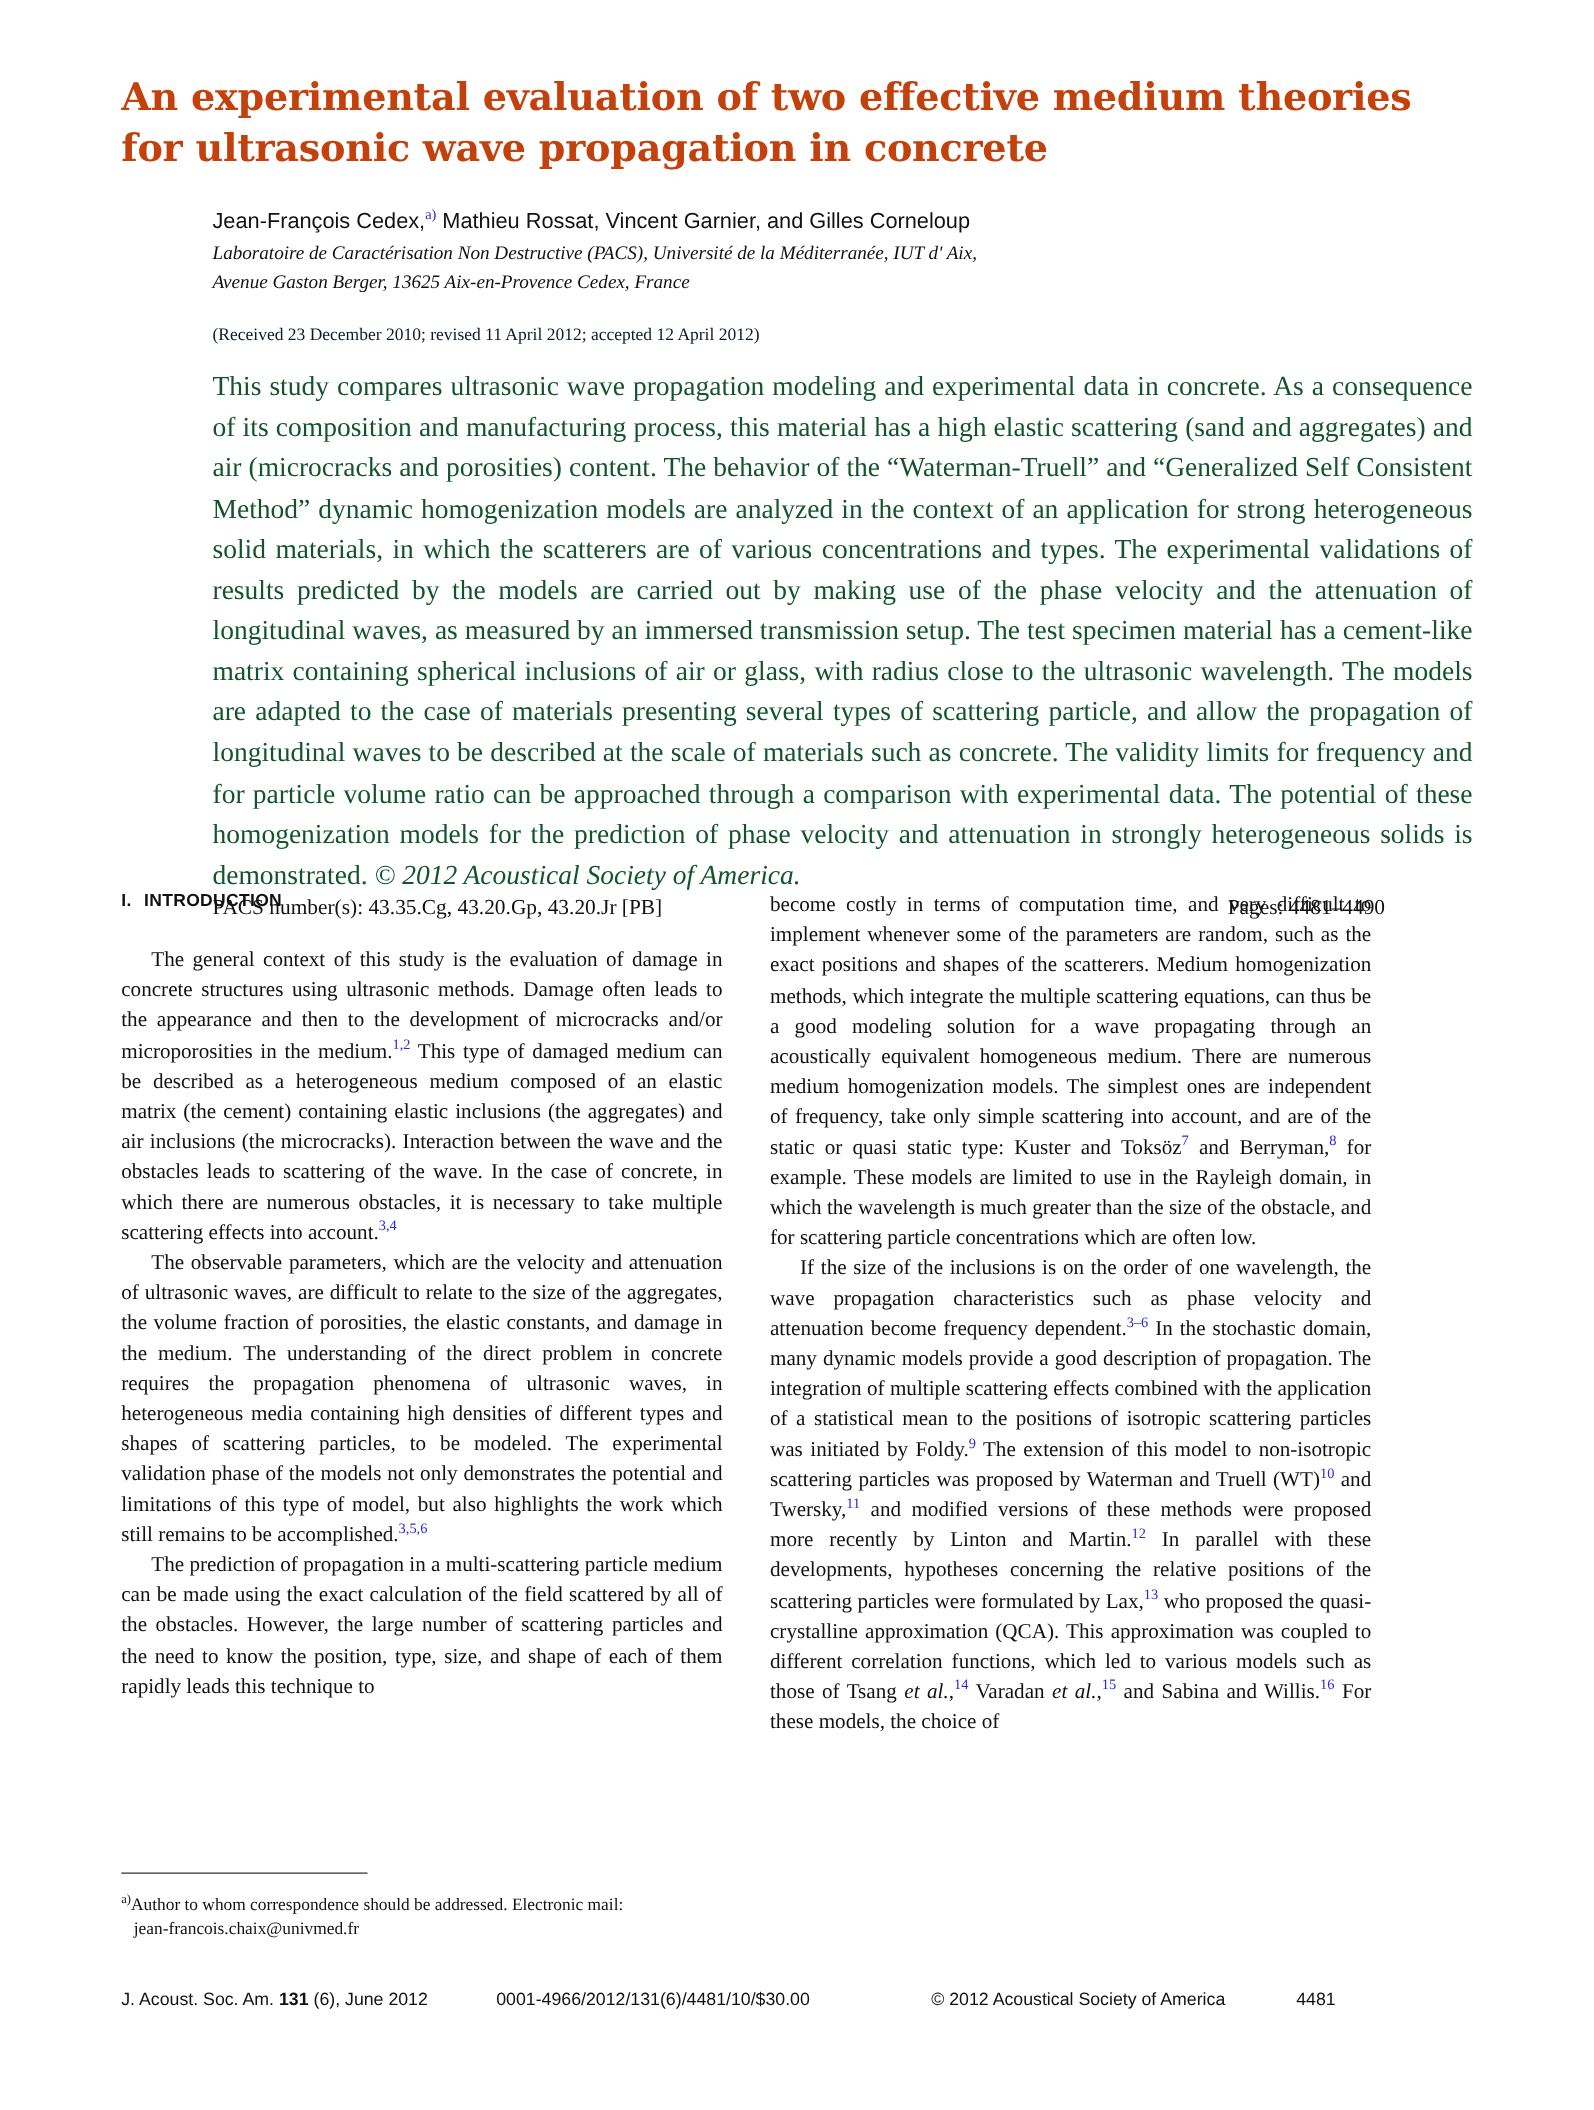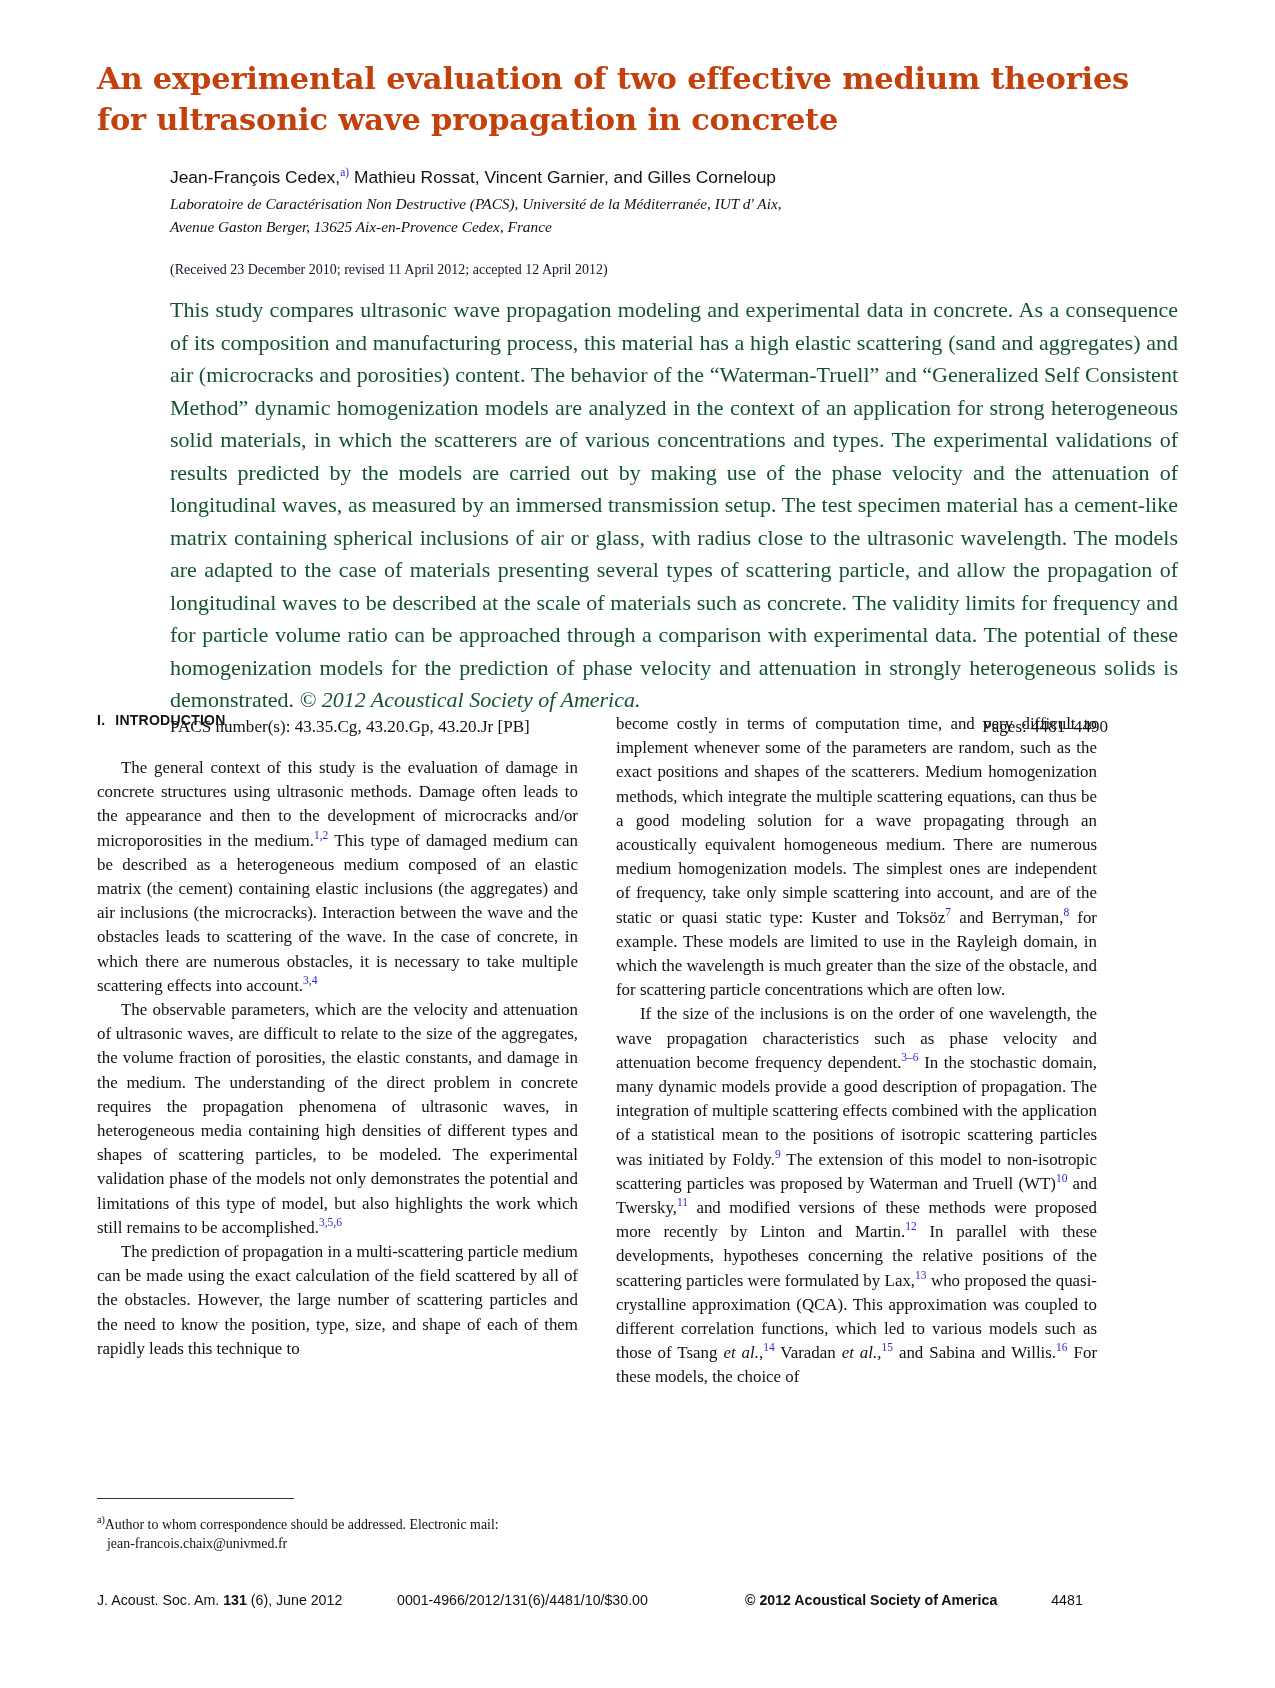--- a/index.html
+++ b/index.html
@@ -172,22 +172,22 @@
     width: 1000px;
     font-family: "Liberation Sans", "DejaVu Sans", sans-serif;
     font-size: 14.2px;
     color: #111;
     display: flex;
     align-items: baseline;
   }
   .footer .f-journal { width: 300px; }
   .footer .f-journal b { font-weight: bold; }
   .footer .f-issn { width: 300px; }
-  .footer .f-copy { flex: 1; text-align: left; padding-left: 48px; font-weight: bold;}
-  .footer .f-page { width: 60px; text-align: center; }
+  .footer .f-copy { flex: 1; text-align: left; padding-left: 48px;}
+  .footer .f-page { width: 60px; text-align: left; }
 </style>
 </head>
 <body>
 
 <div class="page">
 
   <h1 class="title">An experimental evaluation of two effective medium theories for ultrasonic wave propagation in concrete</h1>
 
   <div class="meta-indent">
     <div class="authors"><span>Jean-François Cedex,</span><span class="fn-ref">a)</span><span> Mathieu Rossat, Vincent Garnier, and Gilles Corneloup</span></div>

